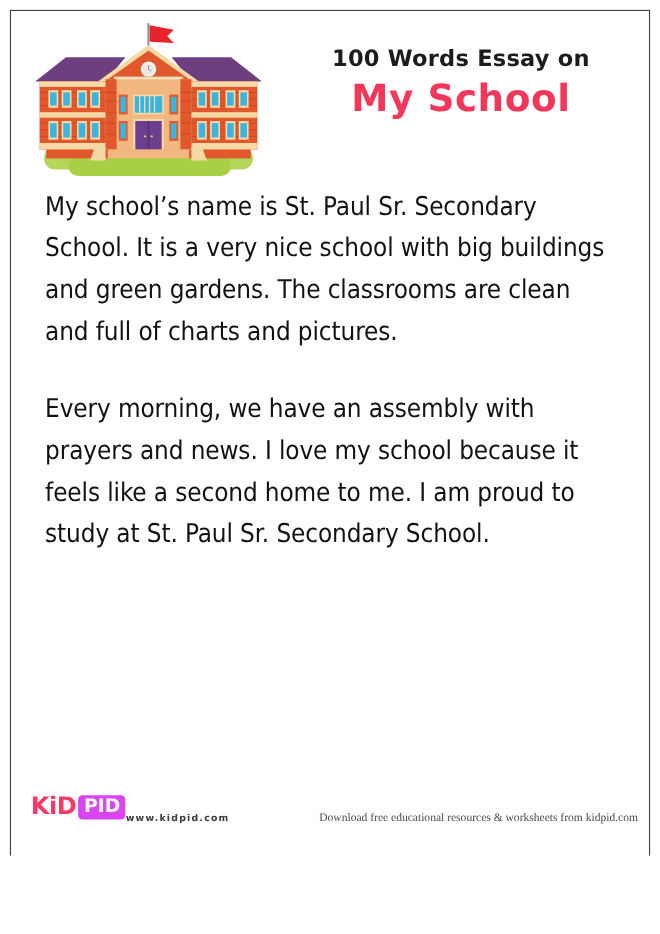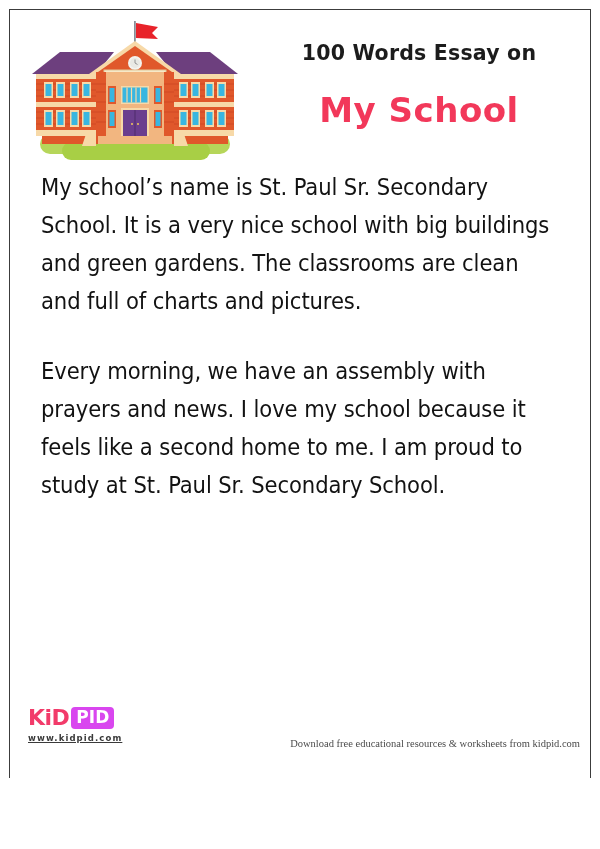--- a/index.html
+++ b/index.html
@@ -54,21 +54,21 @@
   .title-eyebrow {
     font-family: "DejaVu Sans", sans-serif;
     font-size: 20.5px;
     font-weight: 600;
     color: #1c1c1c;
     letter-spacing: 0.2px;
     line-height: 1.1;
     white-space: nowrap;
   }
   .title-main {
-    margin-top: 28px;
+    margin-top: 8px;
     font-family: "DejaVu Sans", sans-serif;
     font-size: 34px;
     font-weight: 700;
     color: #f2385a;
     letter-spacing: 0.5px;
     line-height: 1.05;
     white-space: nowrap;
   }
 
   
@@ -93,23 +93,22 @@
   .footer {
     position: absolute;
     left: 0;
     bottom: 9px;
     width: 600px;
     height: 62px;
   }
   .brand {
     position: absolute;
     left: 28px;
-    top: 0px;
+    top: 16px;
     display: flex;
-    flex-direction: column;
     align-items: flex-start;
   }
   .brand-word {
     display: flex;
     align-items: center;
     line-height: 1;
   }
   .brand-kid {
     font-family: "DejaVu Sans", sans-serif;
     font-size: 22px;
@@ -122,27 +121,26 @@
     font-size: 17px;
     font-weight: 700;
     color: #ffffff;
     background: #d946ef;
     border-radius: 4px;
     padding: 2px 5px 3px 5px;
     margin-left: 2px;
     letter-spacing: 0px;
   }
   .brand-url {
-    margin-top: 4px;
+    margin-top: 16px;
     font-family: "DejaVu Sans", sans-serif;
     font-size: 8.5px;
     font-weight: 700;
     color: #3a3a3a;
     letter-spacing: 1.1px;
-    text-decoration: underline;
   }
   .footer-note {
     position: absolute;
     right: 20px;
     bottom: 20px;
     font-family: "Liberation Serif", serif;
     font-size: 10.5px;
     color: #4a4a4a;
     white-space: nowrap;
   }

